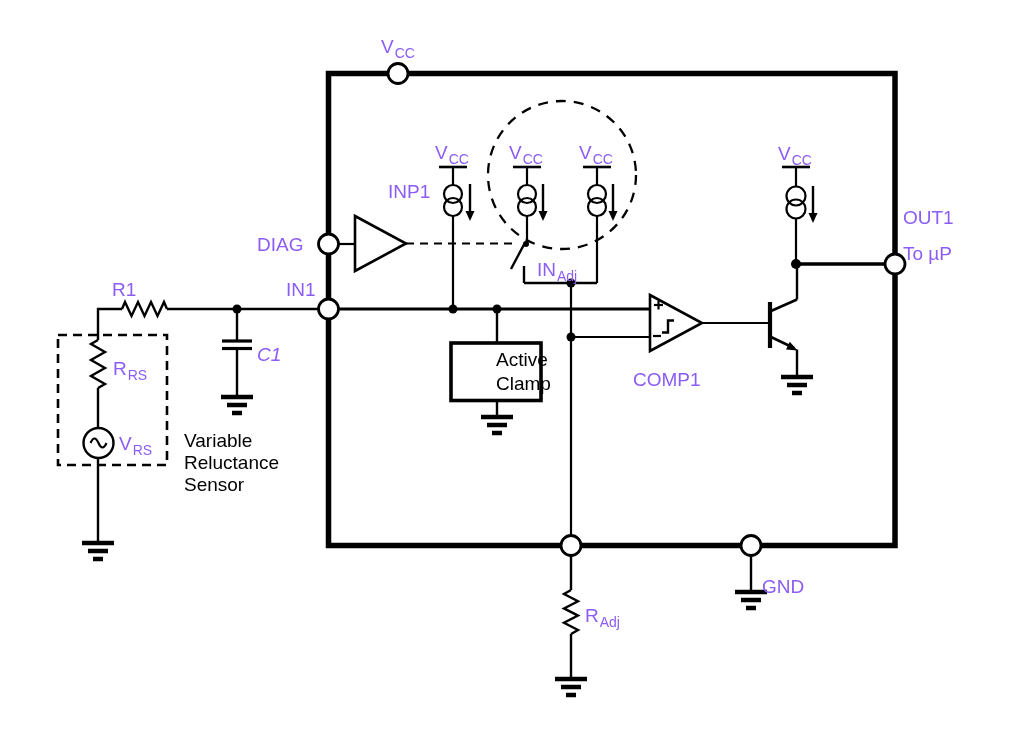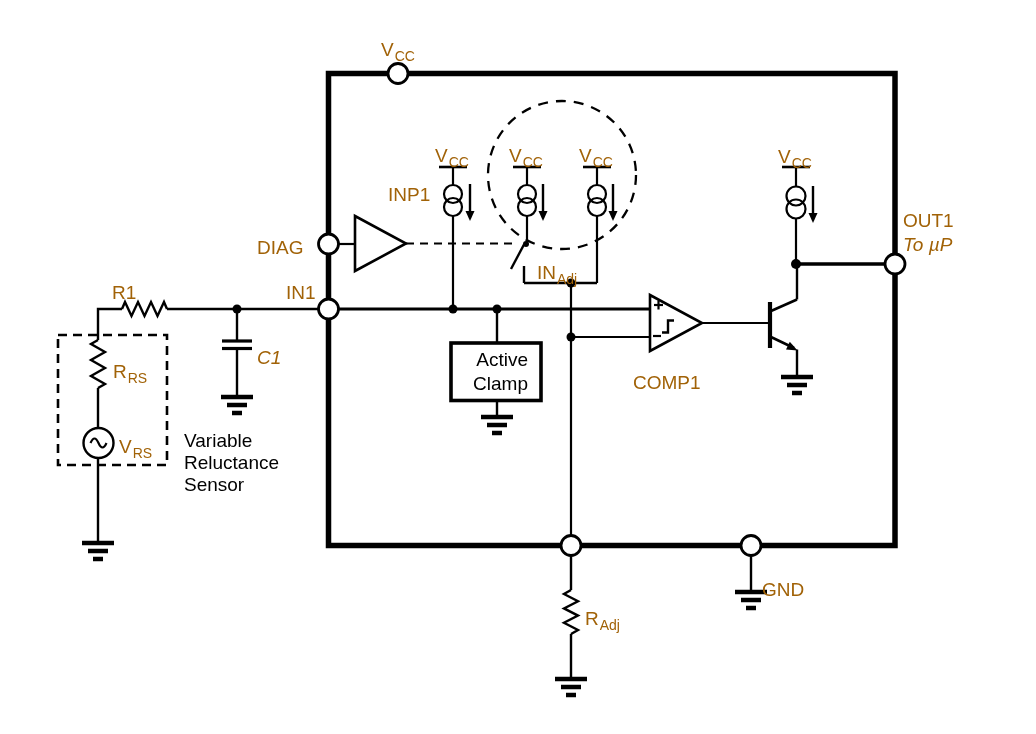--- a/index.html
+++ b/index.html
@@ -8,38 +8,39 @@
     width:1036px;height:734px;
     background:#ffffff;
     font-family:"Liberation Sans", sans-serif;
     color:#000;
     overflow:hidden;
   }
   svg{position:absolute;left:0;top:0;}
   .lbl{
     position:absolute;
     font-size:19px;
-    line-height:28px;
+    line-height:21px;
     white-space:nowrap;
-    color:#a16207;
+    color:#8b5cf6;
   }
   .ctr{transform:translateX(-50%);}
   .sub{
     font-size:14px;
     position:relative;
     top:5px;
     margin-left:1px;
   }
   .clamp-text{
     position:absolute;
     left:451px;top:343px;width:90px;height:58px;
     display:flex;align-items:center;justify-content:center;
-    text-align:right;
+    text-align:left;
     font-size:19px;line-height:24px;
     white-space:normal;
+    padding-left:32px;
   }
   .caption{
     position:absolute;
     left:184px;top:430px;width:130px;
     font-size:19px;line-height:22px;
     white-space:normal;
   }
 </style>
 </head>
 <body>
@@ -218,21 +219,21 @@
 <div class="lbl ctr" style="left:526px;top:142px;"><span>V</span><span class="sub">CC</span></div>
 <div class="lbl ctr" style="left:596px;top:142px;"><span>V</span><span class="sub">CC</span></div>
 <div class="lbl ctr" style="left:795px;top:143px;"><span>V</span><span class="sub">CC</span></div>
 
 <div class="lbl" style="left:257px;top:234px;"><span>DIAG</span></div>
 <div class="lbl" style="left:286px;top:279px;"><span>IN1</span></div>
 
 <div class="lbl" style="left:537px;top:247px;margin-top:12px;"><span>IN</span><span class="sub">Adj</span></div>
 
 <div class="lbl" style="left:903px;top:207px;"><span>OUT1</span></div>
-<div class="lbl" style="left:903px;top:231px;font-style:italic;"><span>To µP</span></div>
+<div class="lbl" style="left:903px;top:243px;"><span>To µP</span></div>
 
 <div class="lbl" style="left:762px;top:564px;margin-top:12px;"><span>GND</span></div>
 <div class="lbl" style="left:585px;top:605px;"><span>R</span><span class="sub">Adj</span></div>
 
 <div class="lbl" style="left:633px;top:369px;"><span>COMP1</span></div>
 
 <div class="clamp-text">
       <span style="display:inline-block;width:64px;">Active Clamp</span>
     </div>
 

